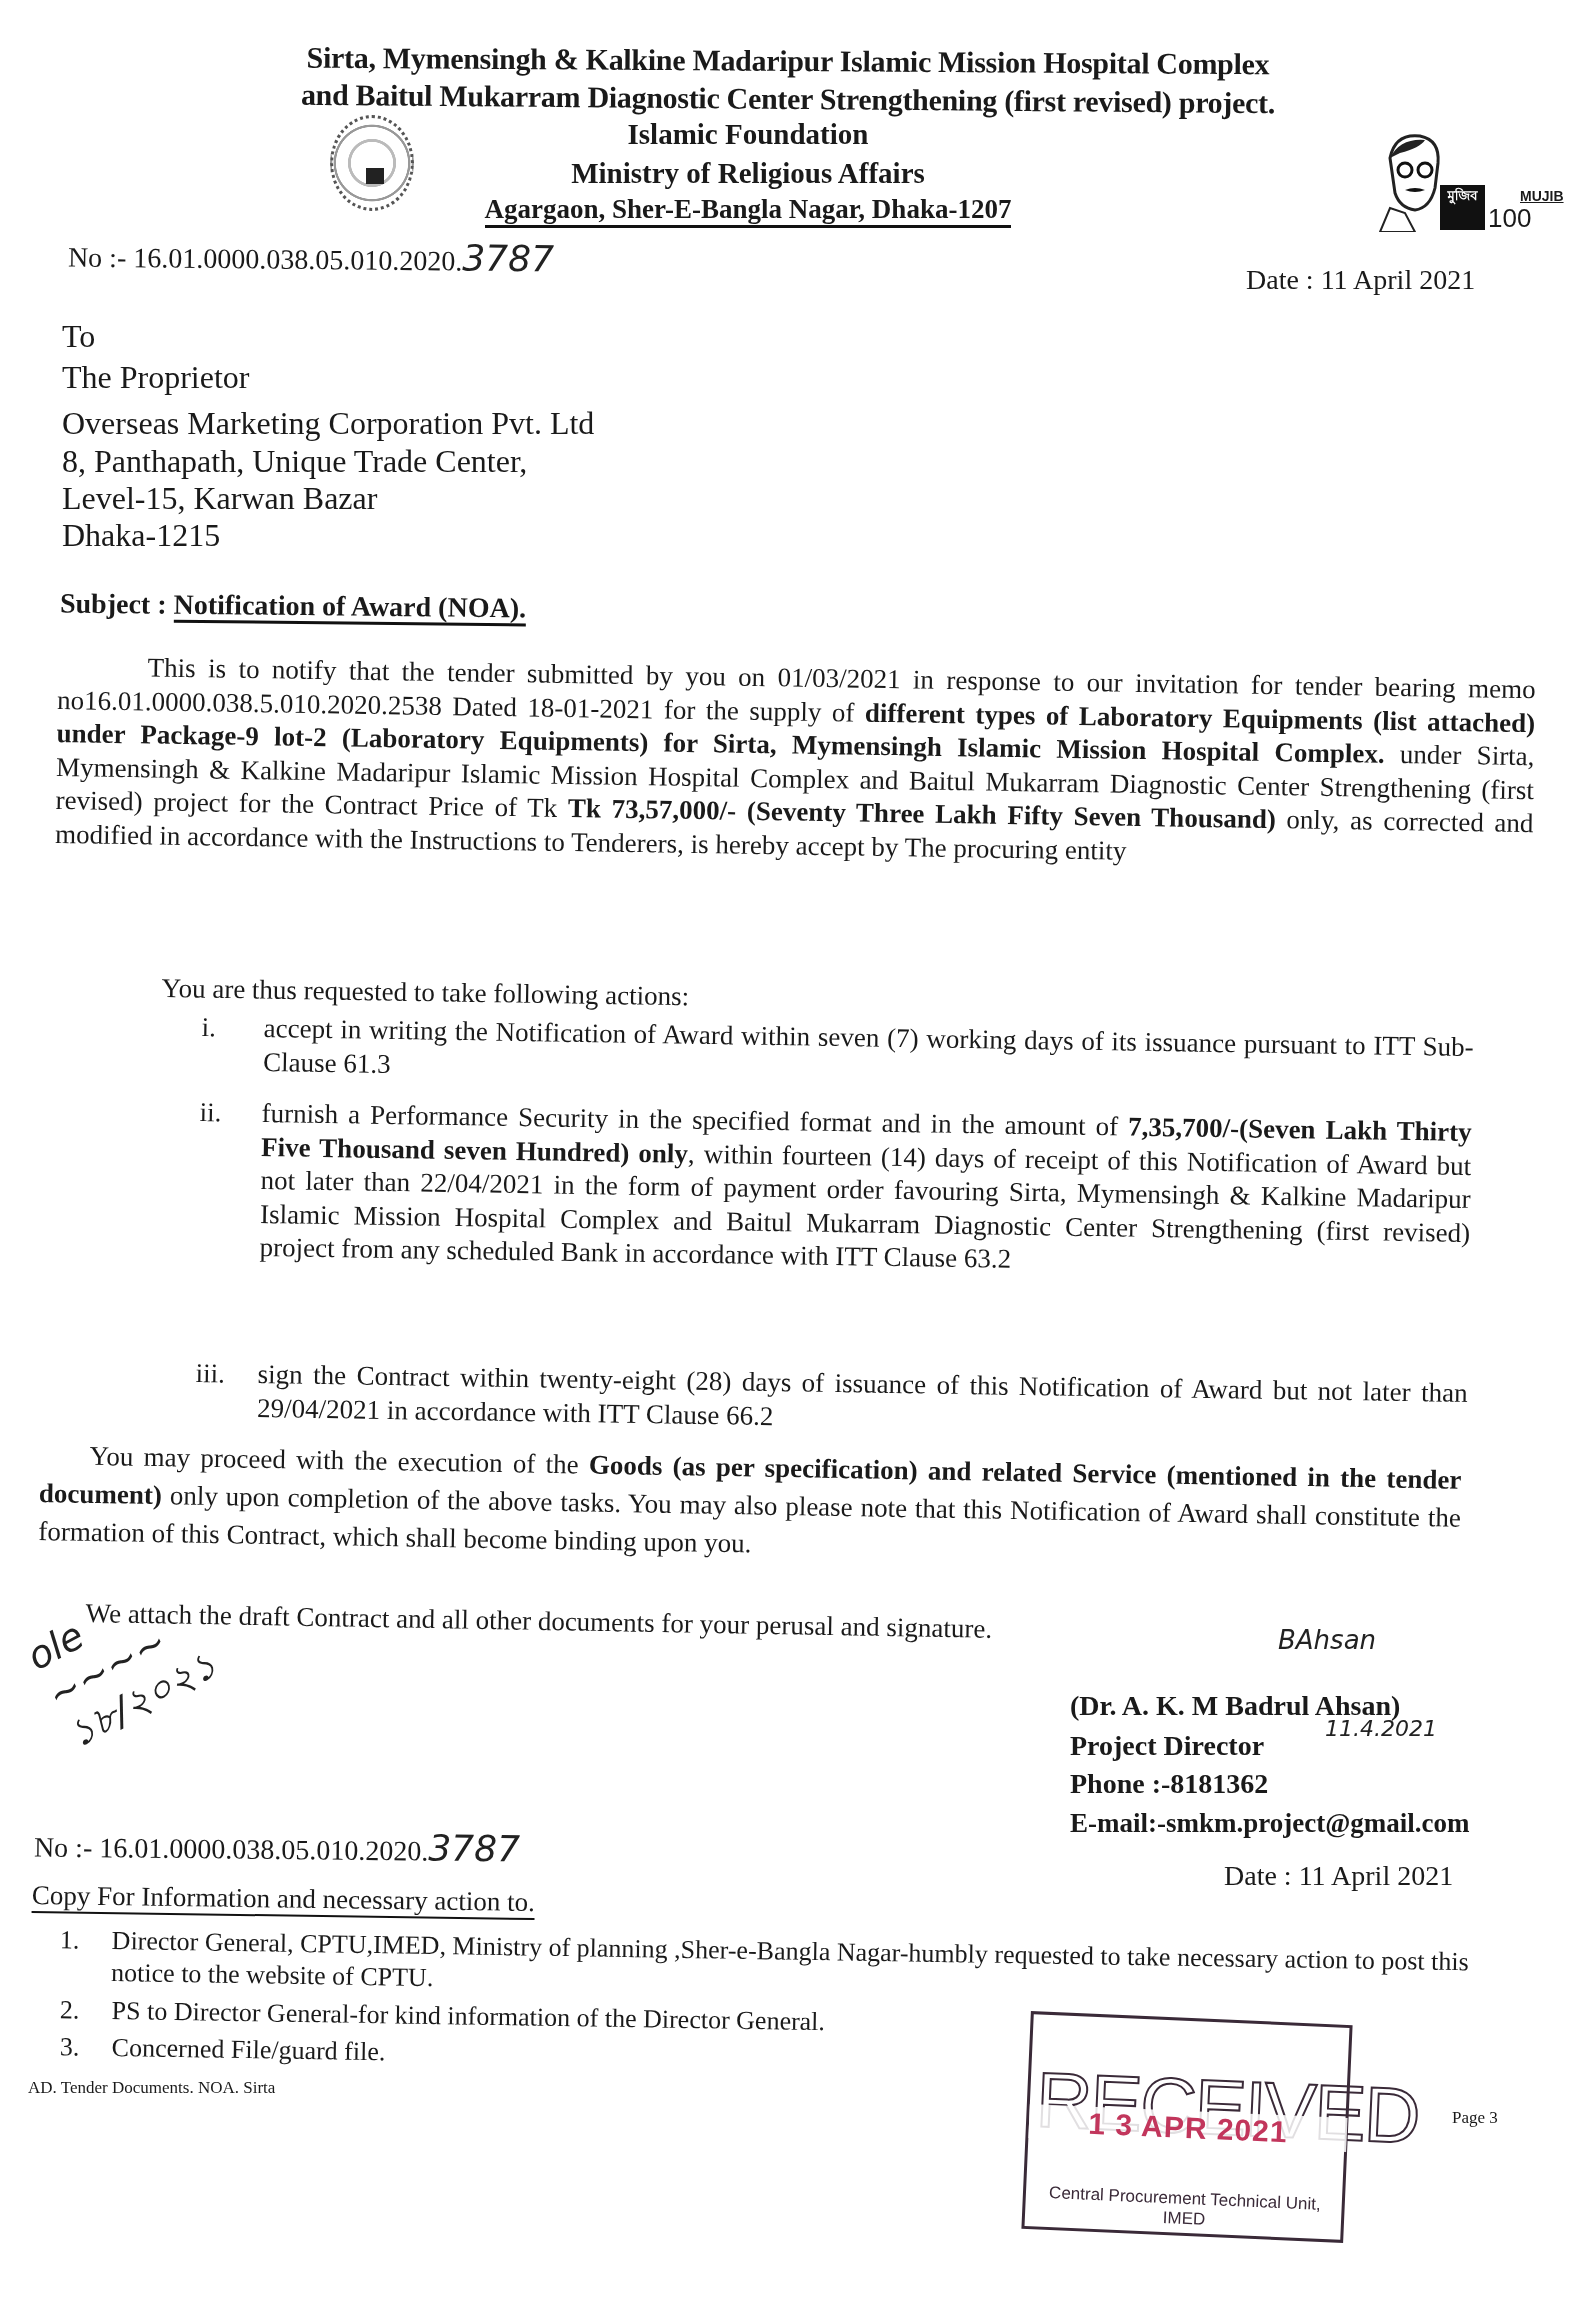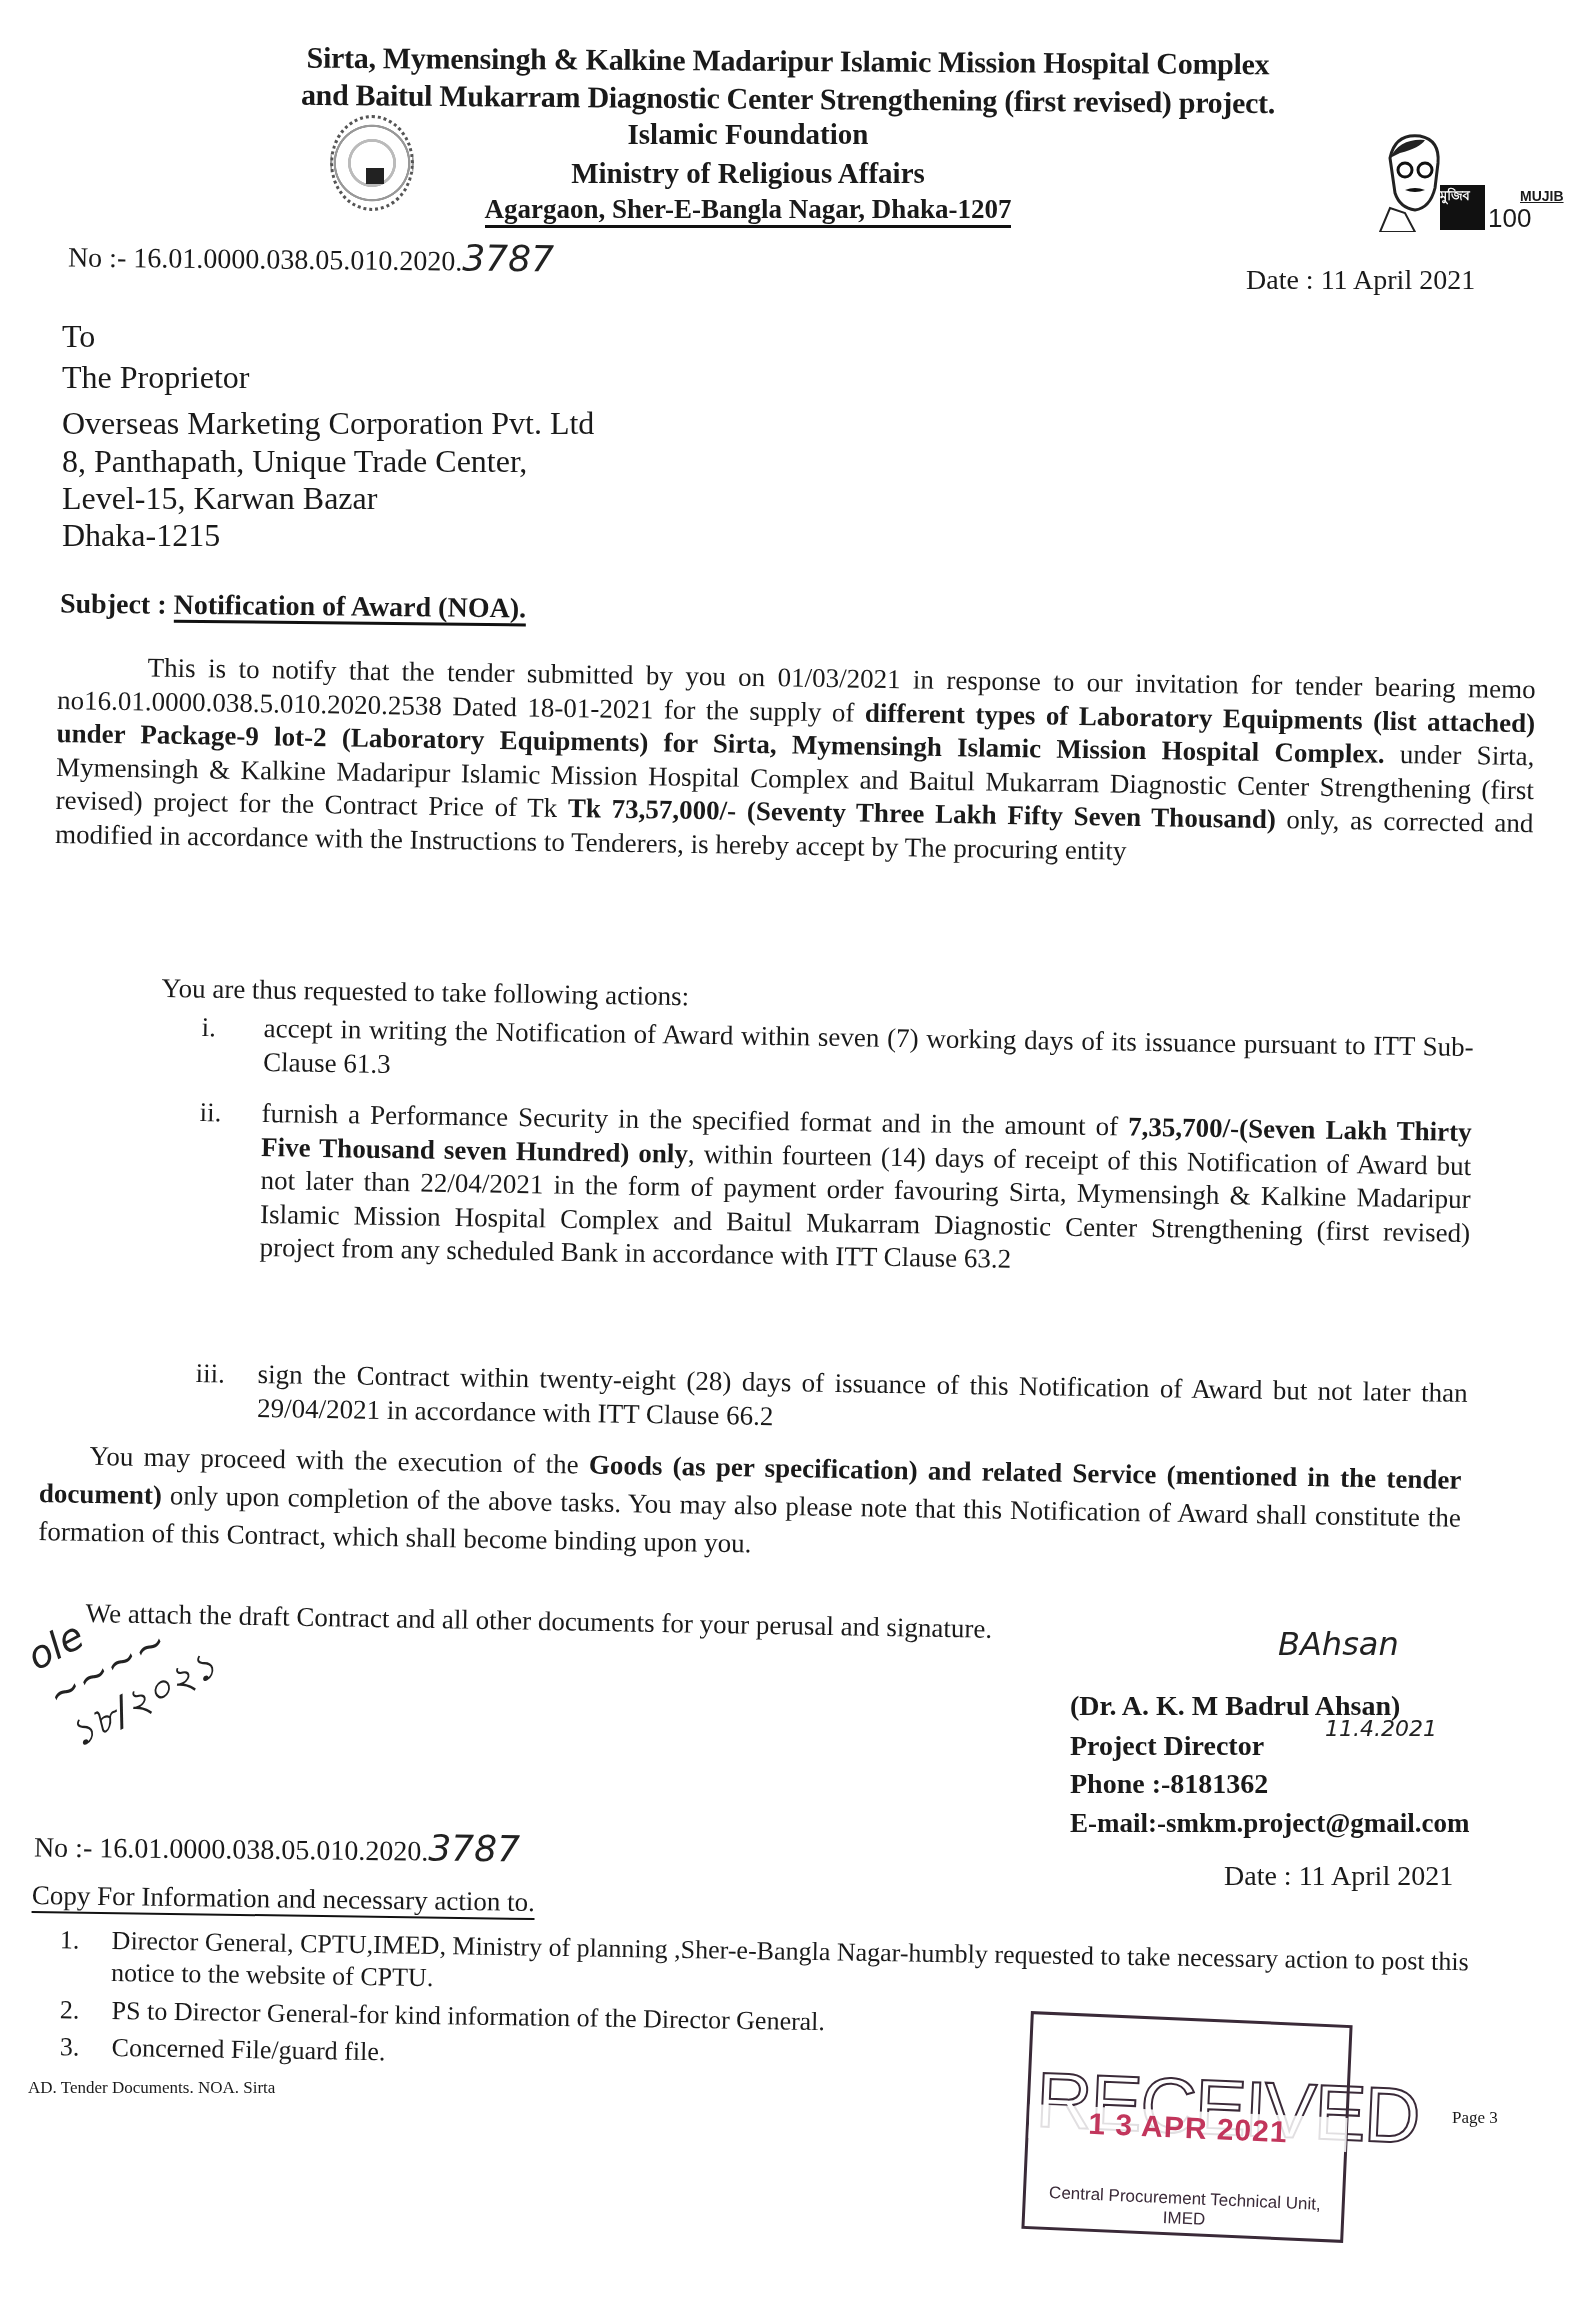--- a/index.html
+++ b/index.html
@@ -15,21 +15,21 @@
   .h4 { top: 157px; font-size: 29px; left: -40px; }
   .h5 { top: 194px; font-size: 27px; left: -40px; }
   .h5 span { border-bottom: 3px solid #111; padding-bottom: 1px; }
   .seal {
     left: 330px; top: 115px; width: 84px; height: 96px; border-radius: 50%;
     border: 3px dotted #555; box-sizing: border-box;
     background: radial-gradient(circle, #fff 0 35%, #bbb 36% 40%, #fff 41% 60%, #999 61% 64%, #fff 65%);
   }
   .seal .kaaba { position: absolute; left: 33px; top: 50px; width: 18px; height: 16px; background: #222; }
   .portrait { left: 1360px; top: 128px; width: 100px; height: 104px; }
-  .mujib-box { left: 1440px; top: 185px; width: 45px; height: 45px; background: #111; color: #fff; font-size: 13px; line-height: 22px; font-weight: bold; }
+  .mujib-box { left: 1440px; top: 185px; width: 45px; height: 45px; background: #111; color: #fff; font-size: 13px; text-align: center; line-height: 22px; font-weight: bold; }
   .mujib-txt { left: 1520px; top: 190px; font-size: 14px; font-weight: bold; font-family: "Liberation Sans", sans-serif; line-height: 12px; text-decoration: underline; }
   .mujib-100 { left: 1488px; top: 203px; font-size: 26px; font-family: Liberation Sans, sans-serif; }
   .ref { left: 68px; top: 236px; font-size: 28px; transform: rotate(0.6deg); }
   .hand { font-family: "DejaVu Sans", sans-serif; font-style: italic; color: #222; font-size: 36px; }
   .date1 { left: 1246px; top: 264px; font-size: 28px; }
   .addr { left: 62px; font-size: 32px; line-height: 37px; }
   .subject { left: 60px; top: 590px; font-size: 28px; font-weight: bold; transform: rotate(0.6deg); }
   .subject u { text-decoration: none; border-bottom: 3px solid #111; }
   .para {
     position: absolute; font-size: 27px; line-height: 33.5px; text-align: justify;
@@ -38,21 +38,21 @@
   .p1 { left: 58px; top: 650px; width: 1478px; text-indent: 90px; transform: rotate(0.9deg); transform-origin: left top; }
   .intro { left: 162px; top: 973px; font-size: 27px; transform: rotate(0.9deg); transform-origin: left top; }
   .item { position: absolute; font-size: 27px; line-height: 33.5px; transform: rotate(0.9deg); transform-origin: left top; }
   .item .num { position: absolute; left: -62px; top: 0; }
   .item .body { text-align: justify; text-align-last: left; }
   .i1 { left: 264px; top: 1012px; width: 1210px; }
   .i2 { left: 262px; top: 1097px; width: 1210px; }
   .i3 { left: 258px; top: 1358px; width: 1210px; }
   .p2 { left: 40px; top: 1436px; width: 1422px; text-indent: 50px; transform: rotate(1deg); transform-origin: left top; line-height: 38px; }
   .p3 { left: 86px; top: 1598px; font-size: 27px; transform: rotate(1deg); transform-origin: left top; }
-  .sig-scrawl { left: 1278px; top: 1625px; font-size: 32px; }
+  .sig-scrawl { left: 1278px; top: 1625px; font-size: 26px; }
   .sig-date { left: 1325px; top: 1670px; font-size: 22px; margin-top: 46px; }
   .note-scrawl { left: 20px; top: 1640px; font-size: 38px; transform: rotate(-28deg); transform-origin: left top; line-height: 44px; }
   .signer { left: 1070px; width: 530px; text-align: left; font-weight: bold; font-size: 28px; }
   .ref2 { left: 34px; top: 1826px; font-size: 28px; transform: rotate(0.6deg); }
   .date2 { left: 1224px; top: 1860px; font-size: 28px; }
   .copy-hdr { left: 32px; top: 1880px; font-size: 27px; border-bottom: 2px solid #111; transform: rotate(0.8deg); transform-origin: left top; }
   .copy-item { position: absolute; font-size: 26px; line-height: 32px; transform: rotate(0.9deg); transform-origin: left top; }
   .copy-item .num { position: absolute; left: -52px; top: 0; }
   .c1 { left: 112px; top: 1925px; width: 1395px; }
   .c2 { left: 112px; top: 1995px; }

